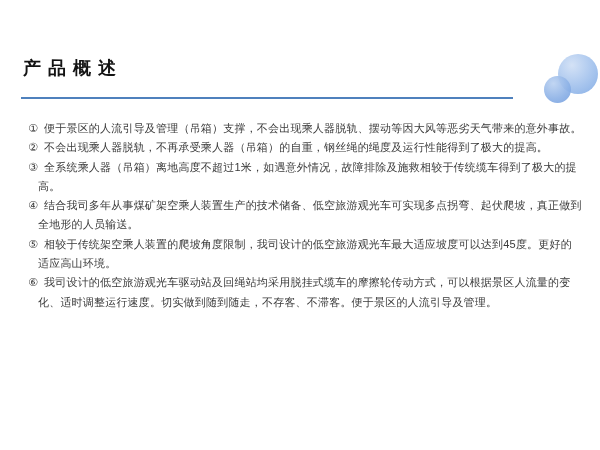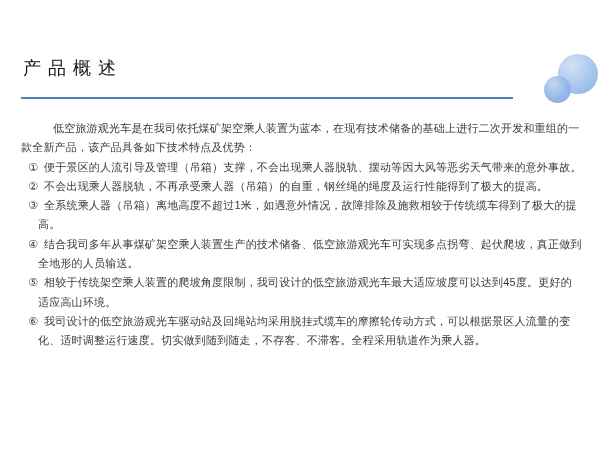--- a/index.html
+++ b/index.html
@@ -15,21 +15,21 @@
     background: #ffffff;
     overflow: hidden;
     box-sizing: border-box;
   }
   .title {
     position: absolute;
     left: 23px;
     top: 56px;
     margin: 0;
     font-size: 18px;
-    font-weight: 400;
+    font-weight: 700;
     letter-spacing: 7px;
     color: #141414;
   }
   .title-underline {
     position: absolute;
     left: 21px;
     top: 97px;
     width: 492px;
     height: 2px;
     background: #4f81bd;
@@ -83,29 +83,28 @@
 
   <h1 class="title">产品概述</h1>
 
   <div class="title-underline"></div>
 
   <div class="circle-large"></div>
   <div class="circle-small"></div>
 
   <div class="body-text">
 
-    <p class="intro">低空旅游观光车是在我司依托煤矿架空乘人装置为蓝本，在现有技术储备的基础上进行二次开发和重组的一款全新产品，该产品具备如下技术特点及优势：</p>
 
     <p class="item"><span class="num">①</span><span>便于景区的人流引导及管理（吊箱）支撑，不会出现乘人器脱轨、摆动等因大风等恶劣天气带来的意外事故。</span></p>
 
     <p class="item"><span class="num">②</span><span>不会出现乘人器脱轨，不再承受乘人器（吊箱）的自重，钢丝绳的绳度及运行性能得到了极大的提高。</span></p>
 
     <p class="item"><span class="num">③</span><span>全系统乘人器（吊箱）离地高度不超过1米，如遇意外情况，故障排除及施救相较于传统缆车得到了极大的提高。</span></p>
 
     <p class="item"><span class="num">④</span><span>结合我司多年从事煤矿架空乘人装置生产的技术储备、低空旅游观光车可实现多点拐弯、起伏爬坡，真正做到全地形的人员输送。</span></p>
 
     <p class="item"><span class="num">⑤</span><span>相较于传统架空乘人装置的爬坡角度限制，我司设计的低空旅游观光车最大适应坡度可以达到45度。更好的适应高山环境。</span></p>
 
-    <p class="item"><span class="num">⑥</span><span>我司设计的低空旅游观光车驱动站及回绳站均采用脱挂式缆车的摩擦轮传动方式，可以根据景区人流量的变化、适时调整运行速度。切实做到随到随走，不存客、不滞客。全程采用轨道作为乘人器。</span></p>
+    <p class="item"><span class="num">⑥</span><span>我司设计的低空旅游观光车驱动站及回绳站均采用脱挂式缆车的摩擦轮传动方式，可以根据景区人流量的变化、适时调整运行速度。切实做到随到随走，不存客、不滞客。便于景区的人流引导及管理。</span></p>
 
   </div>
 
 </div>
 
 </body></html>

